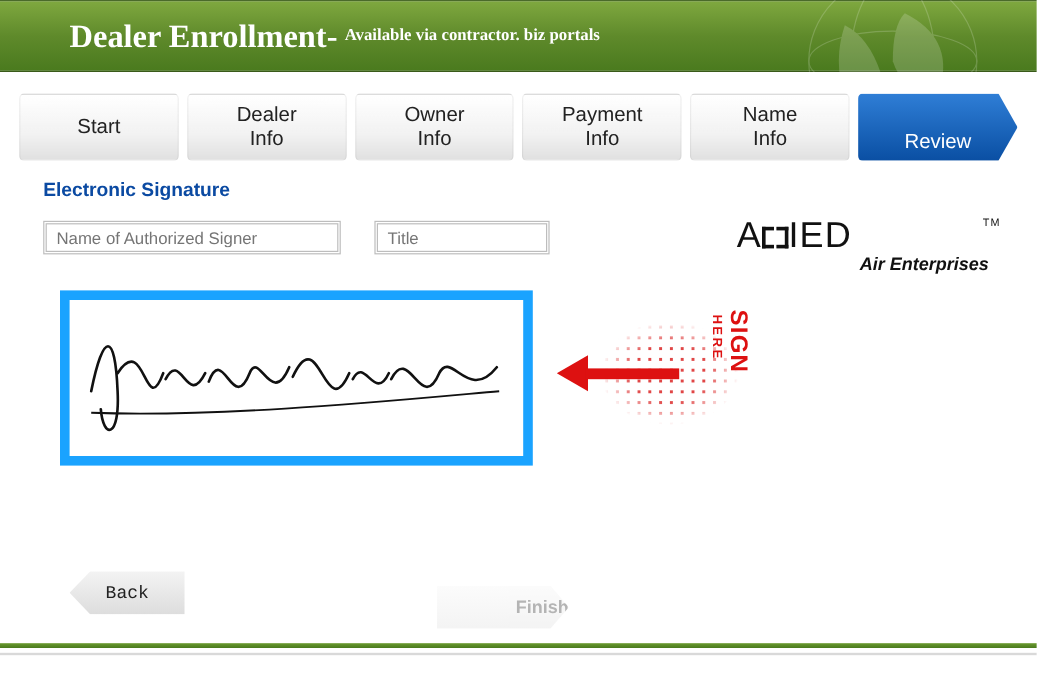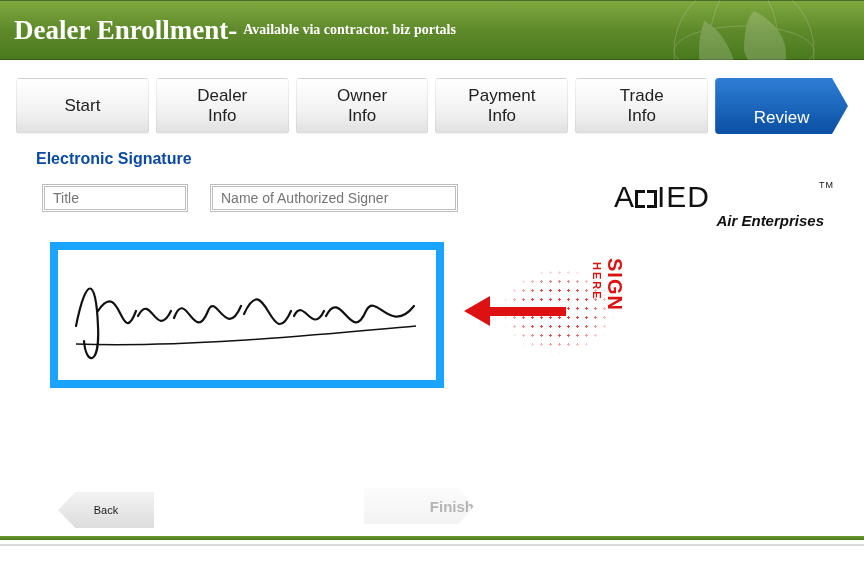--- a/index.html
+++ b/index.html
@@ -7,21 +7,21 @@
   .page { width: 864px; height: 576px; position: relative; background: #fff; }
 
   .header-band {
     width: 100%; height: 60px;
     background: linear-gradient(to bottom, #7fa83f 0%, #5f8a2b 50%, #4a7a1e 100%);
     border-top: 1px solid #4a6a2a;
     border-bottom: 1px solid #3a5a1a;
     display: flex; align-items: center; padding: 0 14px;
     position: relative;
   }
-  .header-title { color: #fff; font-size: 27px; font-weight: bold; }
+  .header-title { color: #fff; font-size: 27px; font-weight: bold; margin-left: 44px; }
   .header-sub { color: #fff; font-size: 14px; font-weight: bold; margin-left: 6px; }
   .header-globe {
     position: absolute; right: 40px; top: -10px; width: 200px; height: 120px;
     opacity: 0.18; pointer-events: none;
   }
 
   .steps { display: flex; gap: 13px; padding: 18px 16px 10px 16px; }
   .step {
     flex: 1; position: relative; height: 56px; display: flex; align-items: center; justify-content: center;
     font-family: Arial, Helvetica, sans-serif; font-size: 17px; color: #222;
@@ -77,23 +77,23 @@
     opacity: 0.9;
   }
   .arrow { position: absolute; left: 8px; top: 46px; width: 100px; height: 30px; z-index: 2; }
   .arrow-shaft { position: absolute; left: 24px; top: 11px; width: 78px; height: 9px; background: #d11; }
   .arrow-head { position: absolute; left: 0; top: 0; width: 0; height: 0; border-top: 15px solid transparent; border-bottom: 15px solid transparent; border-right: 26px solid #d11; }
   .sign-label { position: absolute; right: 0; top: 8px; writing-mode: vertical-rl; font-family: Arial Black, Arial, sans-serif; font-weight: 900; color: #d11; font-size: 20px; letter-spacing: 1px; z-index: 3; }
   .sign-label .here { font-size: 11px; display: block; margin-top: 4px; letter-spacing: 2px; }
 
   .nav-row { position: absolute; left: 36px; bottom: 60px; width: 440px; height: 40px; }
   .back-btn {
-    position: absolute; left: 22px; top: 16px; height: 36px; width: 96px;
+    position: absolute; left: 22px; top: 0; height: 36px; width: 96px;
     display: flex; align-items: center; justify-content: center;
-    font-family: Liberation Sans, sans-serif; font-size: 11px; color: #222;
+    font-family: Liberation Mono, monospace; font-size: 15px; color: #222;
     background: linear-gradient(#f3f3f3,#ddd); cursor: pointer;
     clip-path: polygon(18% 0, 100% 0, 100% 100%, 18% 100%, 0 50%);
   }
   .finish-btn {
     position: absolute; left: 328px; top: 12px; height: 36px; width: 110px;
     display: flex; align-items: center; justify-content: flex-end;
     font-family: Arial, Helvetica, sans-serif; font-size: 15px; color: #777;
     background: linear-gradient(rgba(245,245,245,0.6), rgba(220,220,220,0.6));
     opacity: 0.55; cursor: pointer;
     clip-path: polygon(0 0, 86% 0, 100% 50%, 86% 100%, 0 100%);
@@ -135,35 +135,35 @@
         <span>Owner
 Info</span>
       </div>
     <div class="step">
         <div class="chev-bg"></div>
         <span>Payment
 Info</span>
       </div>
     <div class="step">
         <div class="chev-bg"></div>
-        <span>Trade
+        <span>Name
 Info</span>
       </div>
     <div class="step final">
         <div class="chev-bg"></div>
         <span>Review</span>
       </div>
   </div>
 
   <div class="section">
     <div class="section-title">Electronic Signature</div>
 
     <div class="fields-row">
+      <input class="field name" placeholder="Name of Authorized Signer" style="">
       <input class="field title" placeholder="Title" style="">
-      <input class="field name" placeholder="Name of Authorized Signer" style="">
     </div>
 
     <div class="sign-area">
       <div class="sign-box"></div>
       <svg class="signature-svg" viewBox="0 0 360 120">
         <path d="M10 70 C 20 20, 30 20, 32 70 C 34 110, 20 110, 18 85 M32 55 C 55 20, 55 95, 70 55 M72 60 C 85 35, 90 85, 105 55 M108 62 C 120 30, 128 90, 142 55 C 150 35, 160 85, 175 50 M178 58 C 200 10, 205 100, 225 55 M228 60 C 238 40, 246 80, 258 55 M260 60 C 275 30, 285 90, 300 55 C 310 35, 324 80, 348 50" fill="none" stroke="#111" stroke-width="2.2" stroke-linecap="round"></path>
         <path d="M10 88 C 120 92, 260 78, 350 70" fill="none" stroke="#111" stroke-width="1.6"></path>
       </svg>
 
       <div class="sign-here">

